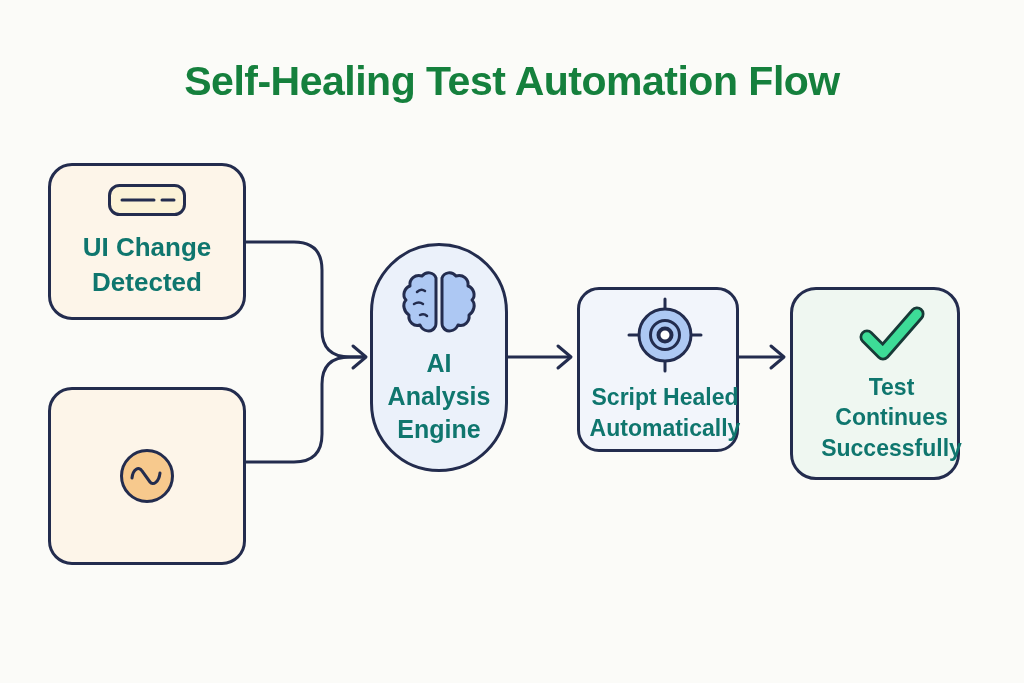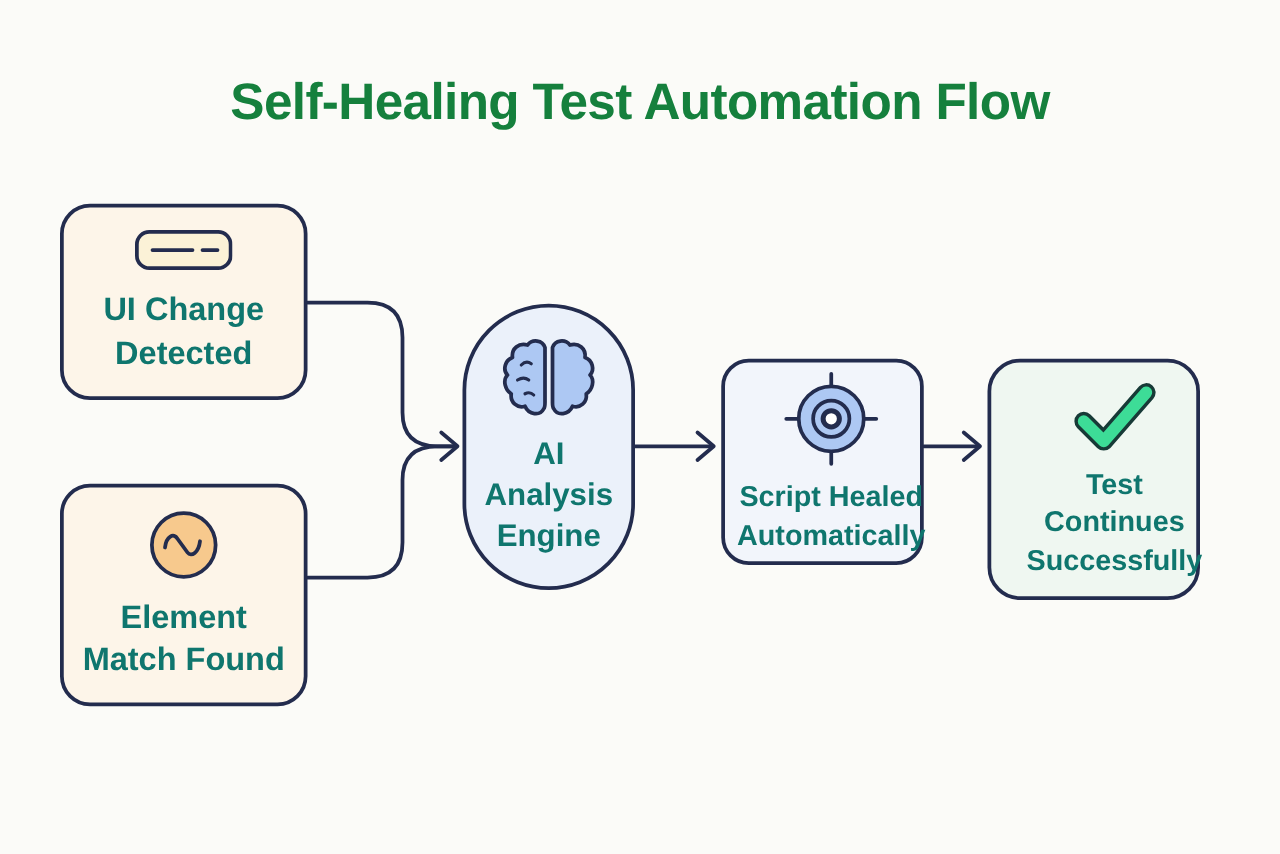--- a/index.html
+++ b/index.html
@@ -91,22 +91,20 @@
 Detected</span>
   </div>
 
   <div class="node" id="node-element-match">
     <span class="icon-wrap">
       <svg width="56" height="56" viewBox="0 0 56 56">
         <circle cx="28" cy="28" r="25.5" fill="#F7C98D" stroke="#232C4E" stroke-width="3"></circle>
         <path d="M 13 30 C 14 21 20 18 23 23 L 31 34 C 34 38 40 34 41 25" fill="none" stroke="#232C4E" stroke-width="3" stroke-linecap="round"></path>
       </svg>
     </span>
-    <span class="label">Element
-Match Found</span>
   </div>
 
   <div class="node" id="node-ai-engine">
     <span class="icon-wrap">
       <svg width="76" height="68" viewBox="0 0 76 68">
         <g stroke="#232C4E" stroke-width="3" stroke-linejoin="round" stroke-linecap="round">
           <path id="hemi" fill="#ADC8F3" d="M 35 9
                    C 33 3 25 2 21 7
                    C 14 5 8 10 9 17
                    C 3 19 1 27 5 31

